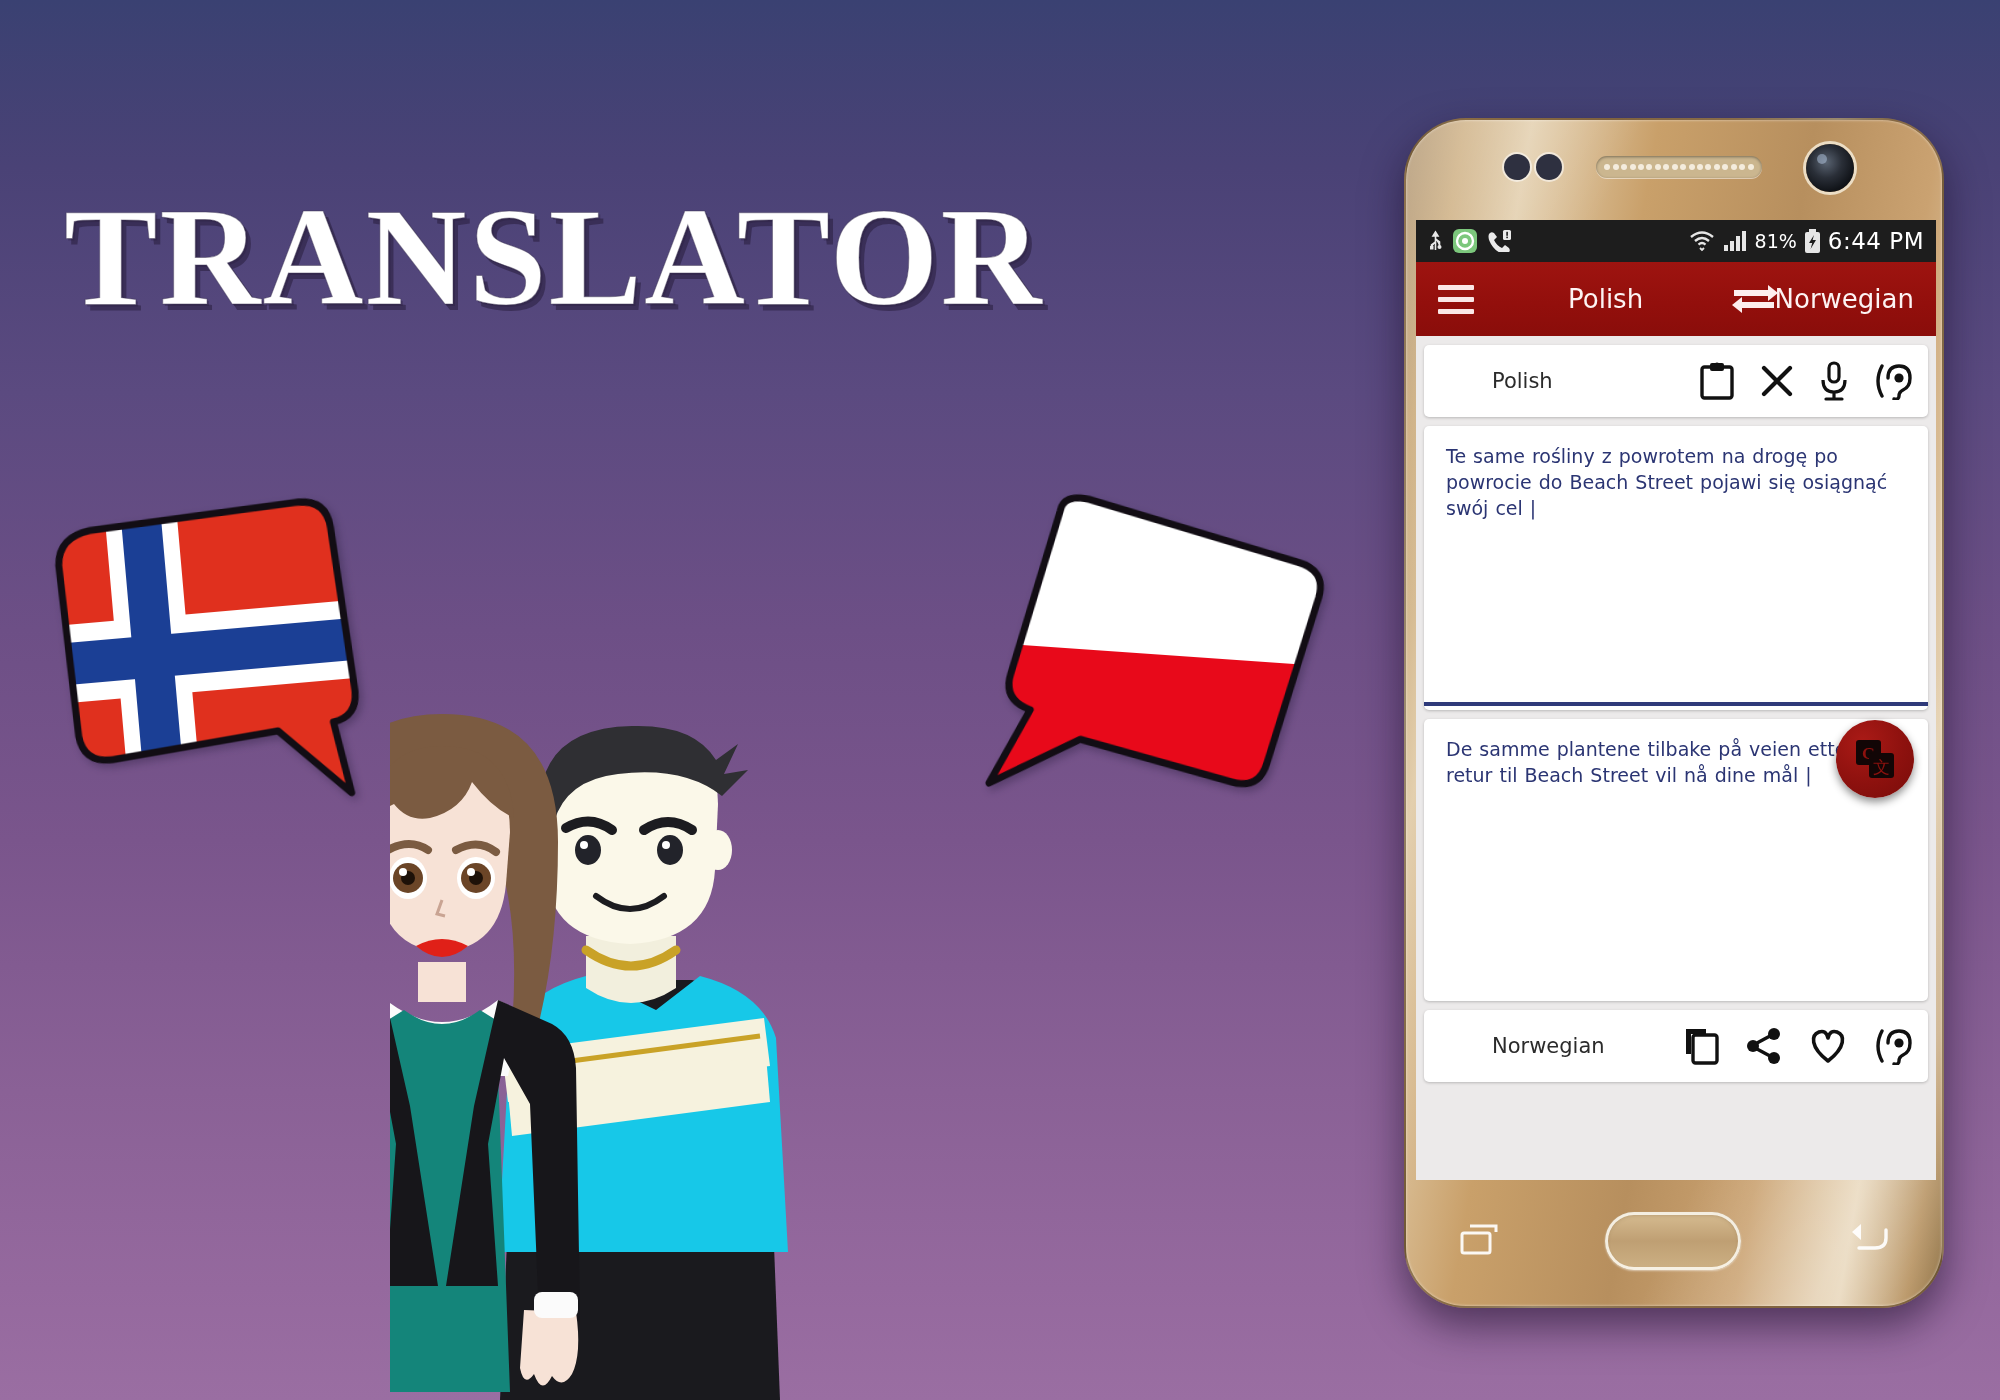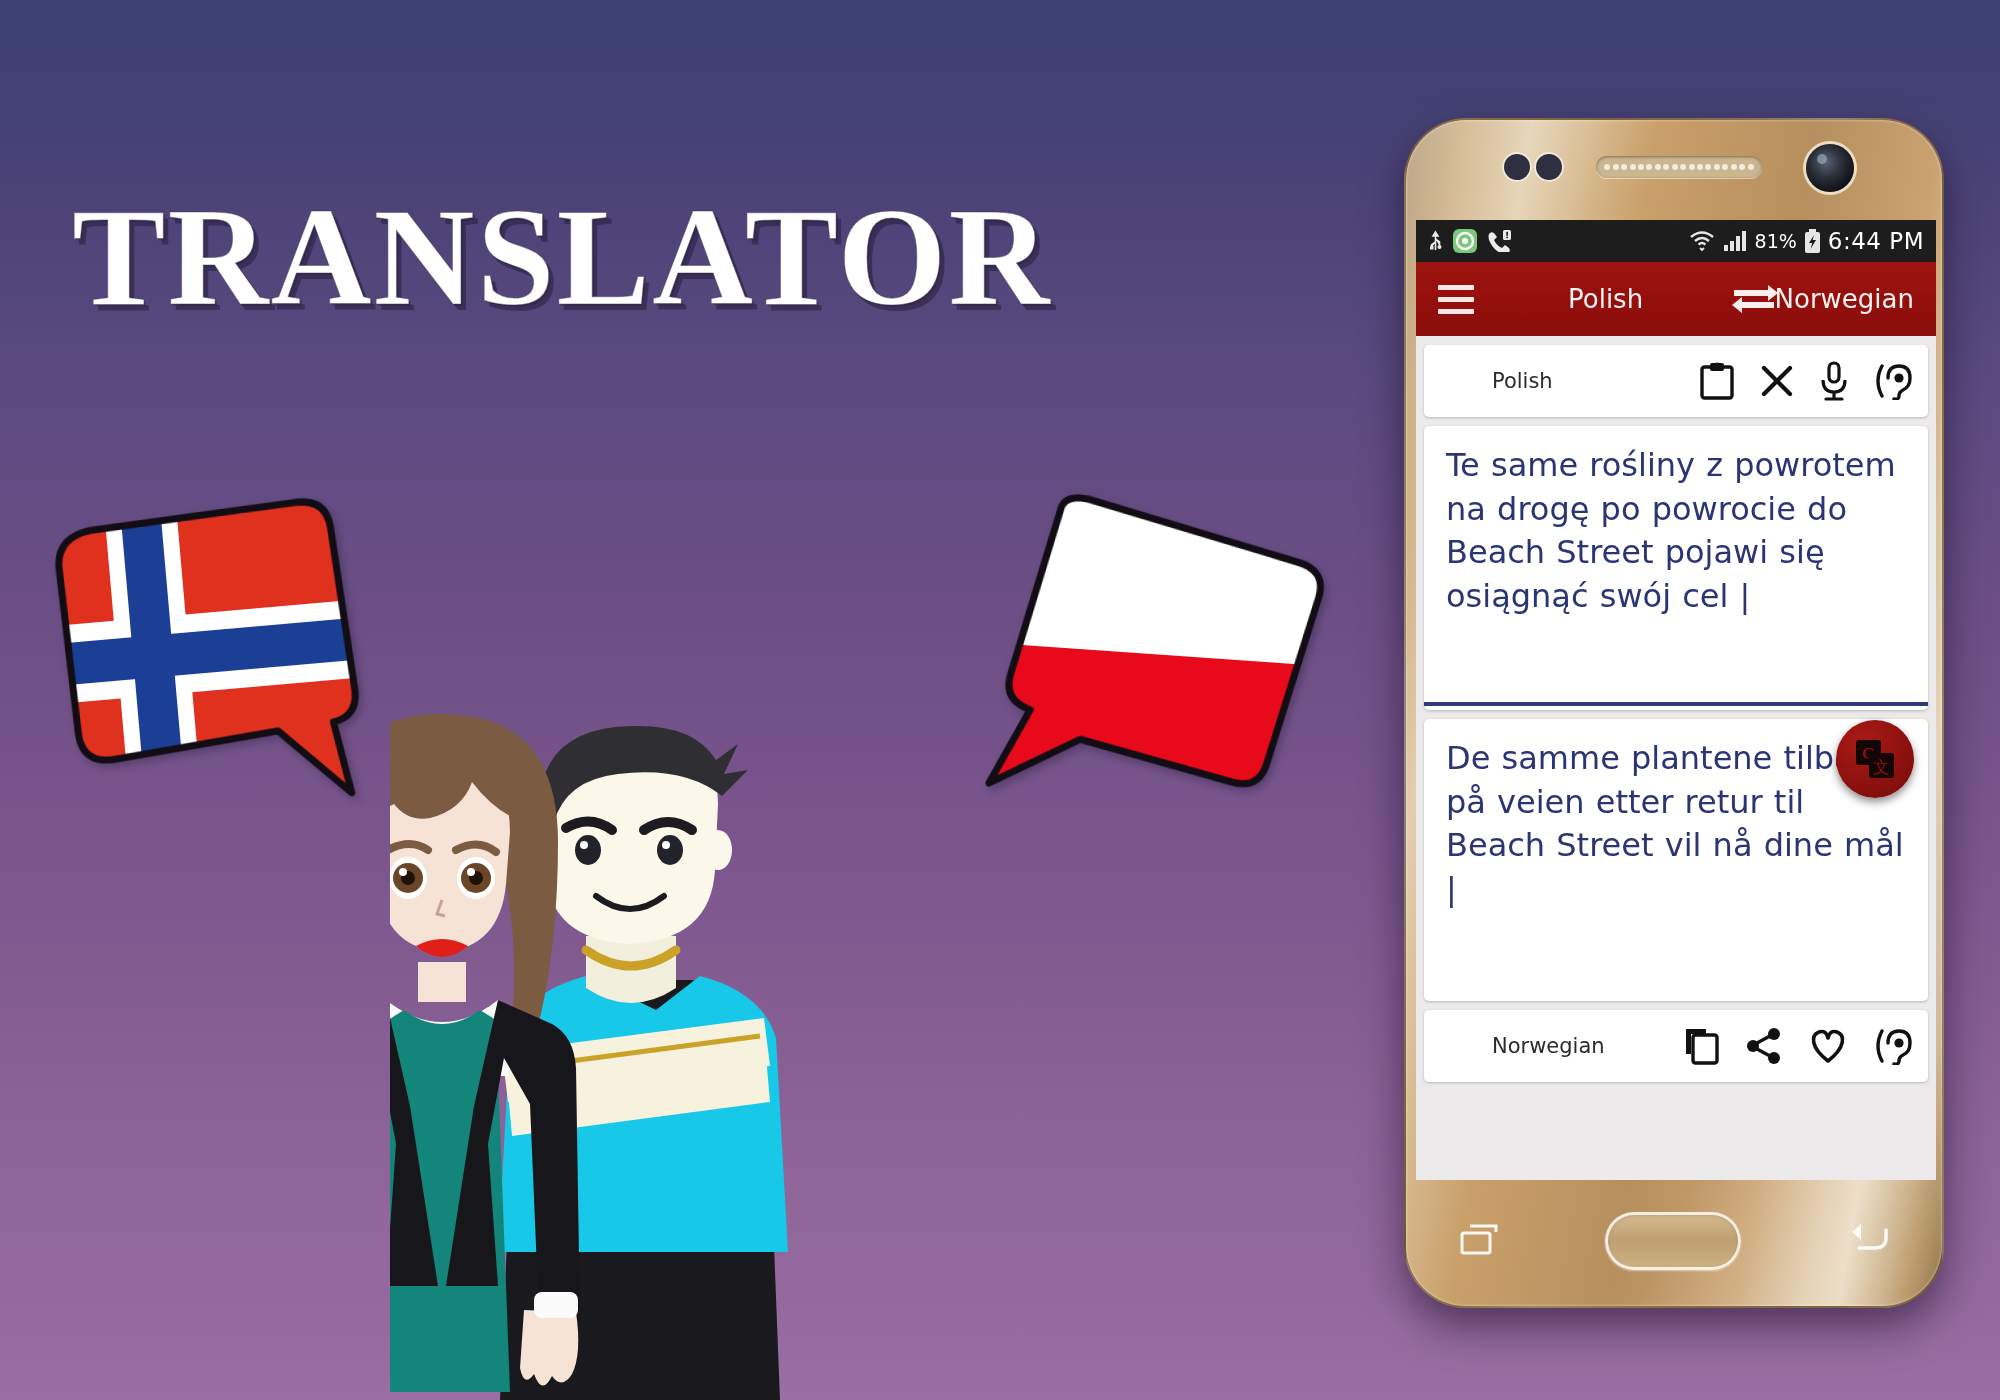--- a/index.html
+++ b/index.html
@@ -13,21 +13,21 @@
        #6d4f86 45%,
        #7a558c 60%,
        #8a6196 78%,
        #95699e 92%,
        #9a6ea2 100%);
     position:relative;
   }
 
   
   #title {
-    position:absolute; left:72px; top:176px;
+    position:absolute; left:64px; top:176px;
     font-family:"Liberation Serif", serif;
     font-size:140px; font-weight:700;
     color:#ffffff;
     letter-spacing:2px;
     text-shadow: 5px 6px 0 rgba(40,30,60,.55), 2px 2px 0 rgba(40,30,60,.35);
     -webkit-text-stroke:1px rgba(60,50,80,.45);
     white-space:nowrap;
   }
 
   
@@ -102,21 +102,21 @@
   #src-toolbar { height:72px; display:flex; align-items:center; padding:0 16px; }
   #dst-toolbar { height:72px; display:flex; align-items:center; padding:0 16px; }
   .tb-label { font-family:"DejaVu Sans", sans-serif; font-size:21px; color:#2b2b2b; padding-left:52px; }
   .tb-icons { margin-left:auto; display:flex; align-items:center; gap:26px; }
   .tb-icons svg { display:block; }
 
   #src-text-card { position:relative; height:284px; padding:18px 22px 0 22px; }
   #src-underline { position:absolute; left:0; right:0; bottom:4px; height:4px; background:#2f3a7a; }
   #dst-text-card { height:282px; padding:18px 22px 0 22px; }
 
-  .xl-text { font-family:"DejaVu Sans", sans-serif; font-size:32px; line-height:1.36;
+  .xl-text { font-family:"DejaVu Sans", sans-serif; font-size:19px; line-height:1.36;
      color:#2b3573; word-spacing:1px; }
 
   #fab {
     position:absolute; right:22px; top:500px; width:78px; height:78px; border-radius:50%;
     background:radial-gradient(circle at 34% 28%, #aa1a16 0%, #8d110e 55%, #790c0a 100%);
     box-shadow:0 4px 9px rgba(0,0,0,.45);
     display:flex; align-items:center; justify-content:center; z-index:6;
   }
 
   

